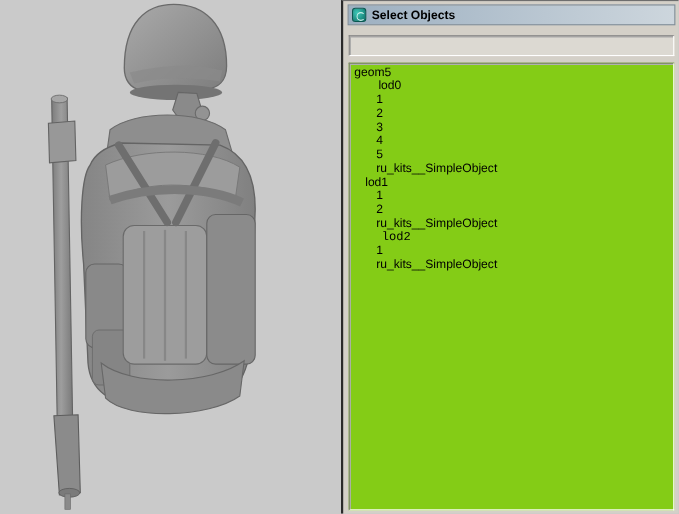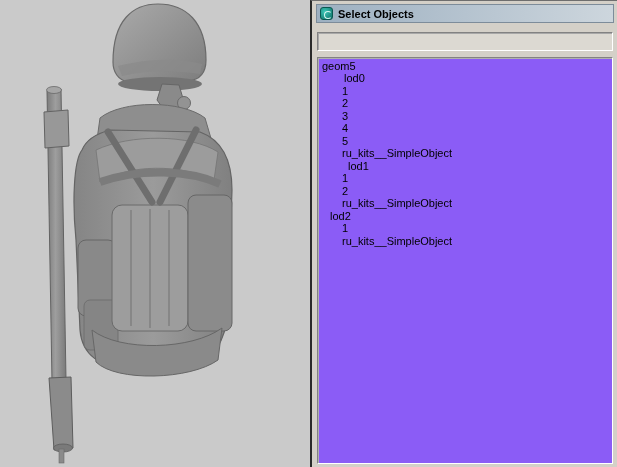--- a/index.html
+++ b/index.html
@@ -49,21 +49,21 @@
     width:100%; height:19px;
     background:#dcd9d2;
     border:1px solid; border-color:#828282 #ffffff #ffffff #828282;
     box-shadow:inset 1px 1px 0 #a8a8a8;
     font-family:"Liberation Sans", sans-serif; font-size:11px; color:#000;
     padding:0 3px; outline:none;
   }
 
   .listbox {
     flex:1 1 auto; margin:0 1px;
-    background:#8b5cf6;
+    background:#84cc16;
     border:1px solid; border-color:#828282 #ffffff #ffffff #828282;
     box-shadow:inset 1px 1px 0 #b0b0b0;
     overflow:hidden;
     padding-top:2px;
   }
   .list-item {
     font-size:11px; line-height:12.5px; color:#000; white-space:pre;
     cursor:default;
   }
 </style>
@@ -140,23 +140,23 @@
 
     <div class="listbox">
         <div class="list-item" style="padding-left: 4px;">geom5</div>
         <div class="list-item" style="padding-left: 26px;">lod0</div>
         <div class="list-item" style="padding-left: 24px;">1</div>
         <div class="list-item" style="padding-left: 24px;">2</div>
         <div class="list-item" style="padding-left: 24px;">3</div>
         <div class="list-item" style="padding-left: 24px;">4</div>
         <div class="list-item" style="padding-left: 24px;">5</div>
         <div class="list-item" style="padding-left: 24px;">ru_kits__SimpleObject</div>
-        <div class="list-item" style="padding-left: 30px;">lod1</div>
+        <div class="list-item" style="padding-left: 14px;">lod1</div>
         <div class="list-item" style="padding-left: 24px;">1</div>
         <div class="list-item" style="padding-left: 24px;">2</div>
         <div class="list-item" style="padding-left: 24px;">ru_kits__SimpleObject</div>
-        <div class="list-item" style="padding-left: 12px;">lod2</div>
+        <div class="list-item" style="padding-left: 29px; font-family: Liberation Mono, monospace;">lod2</div>
         <div class="list-item" style="padding-left: 24px;">1</div>
         <div class="list-item" style="padding-left: 24px;">ru_kits__SimpleObject</div>
       </div>
 
   </div>
 </div>
 
 </body></html>

